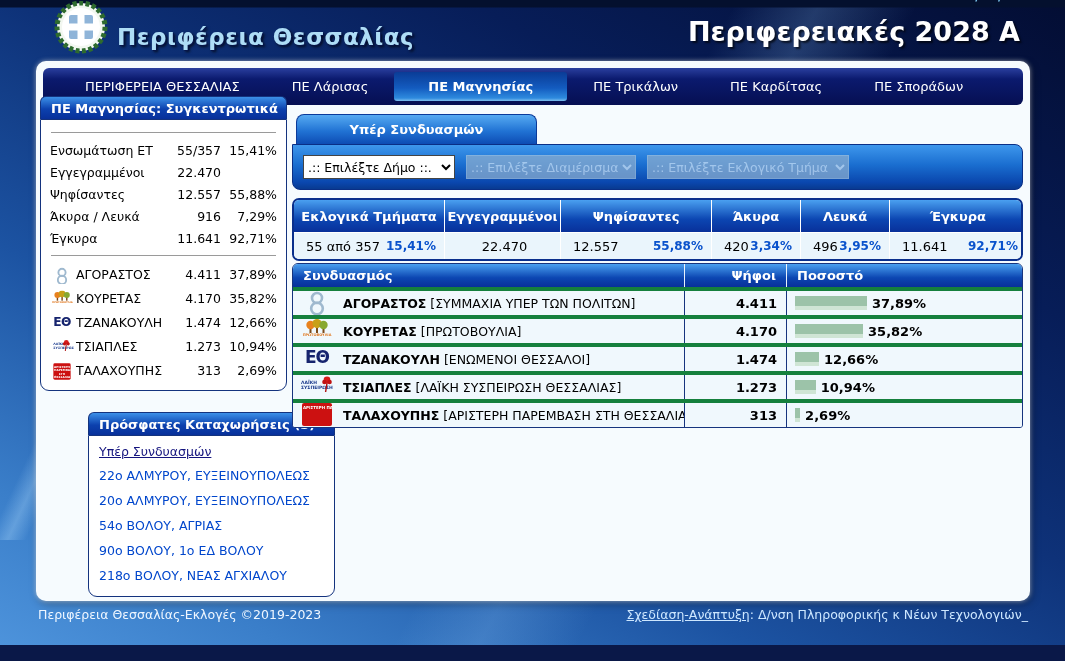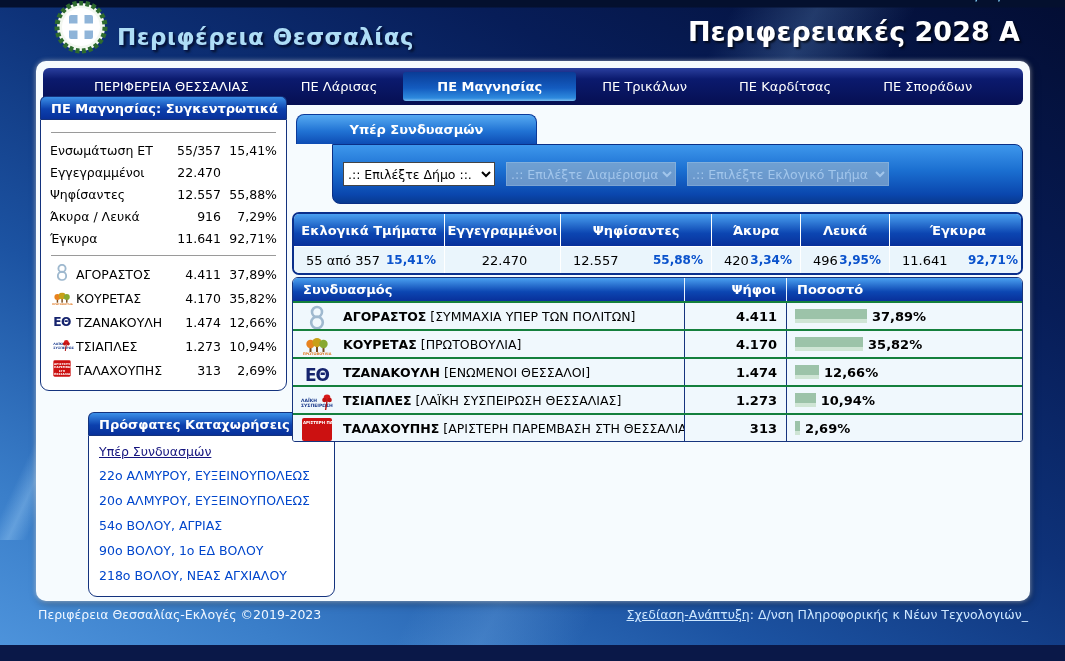--- a/index.html
+++ b/index.html
@@ -43,21 +43,21 @@
   .wrapper{
     position:absolute; left:36px; top:61px; width:994px; height:540px;
     background:#f6fbfe; border-radius:10px;
     box-shadow:0 0 5px rgba(255,255,255,0.55), 2px 3px 9px rgba(0,0,0,0.35);
   }
 
   
   .nav{
     position:absolute; left:7px; top:7px; width:980px; height:37px;
     background:linear-gradient(180deg,#2a3f9e 0%,#0b1a6e 30%,#060f52 100%);
-    border-radius:6px; display:flex; align-items:center; padding-left:25px;
+    border-radius:6px; display:flex; align-items:center; padding-left:16px;
   }
   .nav-tab{ color:#fff; font-size:13px; padding:0 26px; cursor:pointer; white-space:nowrap; }
   .nav-tab.active{
     font-weight:bold; padding:0 34px; height:29px; line-height:29px; border-radius:3px;
     background:linear-gradient(180deg,#0a3c96 0%,#135bbf 55%,#2e8ade 90%,#7fc0ee 100%);
   }
 
   
   .side-panel{ position:absolute; left:4px; width:247px; }
   .panel-head{
@@ -83,25 +83,24 @@
 
   
   .main-col{ position:absolute; left:256px; top:53px; width:731px; }
   .main-tab{
     width:241px; height:30px; line-height:30px; margin-left:4px;
     text-align:center; color:#fff; font-weight:bold; font-size:13px;
     background:linear-gradient(180deg,#56aaf2 0%,#2173d4 55%,#0d4cb4 100%);
     border:1px solid #0a3a9a; border-bottom:none; border-radius:8px 8px 0 0; cursor:pointer;
   }
   .filter-bar{
-    height:60px; border-radius:0 8px 8px 8px;
+    height:46px; border-radius:0 8px 8px 8px;
     background:linear-gradient(180deg,#3e97ec 0%,#1a6ed0 45%,#0a47ae 85%,#083a90 100%);
     display:flex; align-items:center; gap:11px; padding-left:10px;
     border:1px solid #0a2f86;
-    margin-left:40px;
   }
   select{ height:24px; font-size:12.5px; font-family:inherit; }
   .sel-on{ width:152px; background:#fff; color:#000; border:1px solid #444; }
   .sel-off{ border:1px solid #a9c6de; background:#8fb0d0; color:#dcedf9; }
   .sel-off.w2{ width:170px; } .sel-off.w3{ width:202px; }
 
   
   .sum-table{
     margin-top:8px; border:2px solid #0a2f8c; border-radius:7px; overflow:hidden;
     display:grid; grid-template-columns:150px 115px 150px 88px 88px 136px;
@@ -120,30 +119,30 @@
   .sum-c .pct{ color:#0a52cc; font-weight:bold; font-size:12px; }
 
   
   .res-table{ margin-top:2px; border:1px solid #16347e; border-radius:6px 6px 3px 3px; overflow:hidden; background:#f0f8fd; }
   .res-head{ display:grid; grid-template-columns:391px 102px 236px;
     background:linear-gradient(180deg,#4aa0f0 0%,#0c46b2 60%,#08309a 100%); height:23px; }
   .res-head div{ color:#fff; font-weight:bold; font-size:13px; line-height:23px; }
   .res-head .h1{ padding-left:10px; }
   .res-head .h2{ text-align:right; padding-right:10px; border-left:1px solid #e8f2fc; }
   .res-head .h3{ padding-left:10px; border-left:1px solid #e8f2fc; }
-  .res-row{ display:grid; grid-template-columns:391px 102px 236px; height:28px; border-top:2px solid #15803d; background:#f0f8fd; }
+  .res-row{ display:grid; grid-template-columns:391px 102px 236px; height:28px; border-top:4px solid #15803d; background:#f0f8fd; }
   .res-name{ display:flex; align-items:center; gap:8px; padding-left:6px; font-size:12.5px; overflow:hidden; white-space:nowrap; }
   .res-name b{ font-size:12.5px; }
   .res-votes{ display:flex; align-items:center; justify-content:flex-end; padding-right:9px; font-weight:bold; font-size:13px; border-left:1px solid #16347e; }
   .res-pct{ display:flex; align-items:center; gap:5px; padding-left:8px; border-left:1px solid #16347e; }
   .bar{ height:14px; background:linear-gradient(180deg,#9cc3a9 0%,#9cc3a9 68%,#cfe5d5 68%,#cfe5d5 100%); }
   .res-pct b{ font-size:13px; }
 
   
-  .picon{ width:36px; height:25px; display:flex; align-items:flex-end; justify-content:center; flex:none; overflow:hidden; }
+  .picon{ width:36px; height:25px; display:flex; align-items:flex-start; justify-content:center; flex:none; overflow:hidden; }
   .cand-row .picon{ width:24px; height:20px; }
   .cand-row .picon > *{ transform:scale(0.72); }
   .ethtxt{ font-weight:bold; font-size:17px; color:#16246e; letter-spacing:-1px; font-family:"DejaVu Sans",sans-serif; }
   .klogo{ display:flex; flex-direction:column; align-items:center; }
   .kcap{ font-size:3.5px; color:#e07820; font-weight:bold; line-height:3.5px; white-space:nowrap; }
   .tslogo{ position:relative; width:32px; height:20px; display:flex; flex-direction:column; justify-content:center; }
   .tscap{ font-size:4.5px; line-height:5px; color:#1a3a8c; font-weight:bold; text-align:left; white-space:normal; width:24px; }
   .tsflower{ position:absolute; right:0; top:1px; }
   .talogo{ width:30px; height:23px; background:#cc1111; border-radius:2px; color:#fff; font-weight:bold;
     font-size:4px; line-height:5px; text-align:center; padding:2px 1px; overflow:hidden; }

